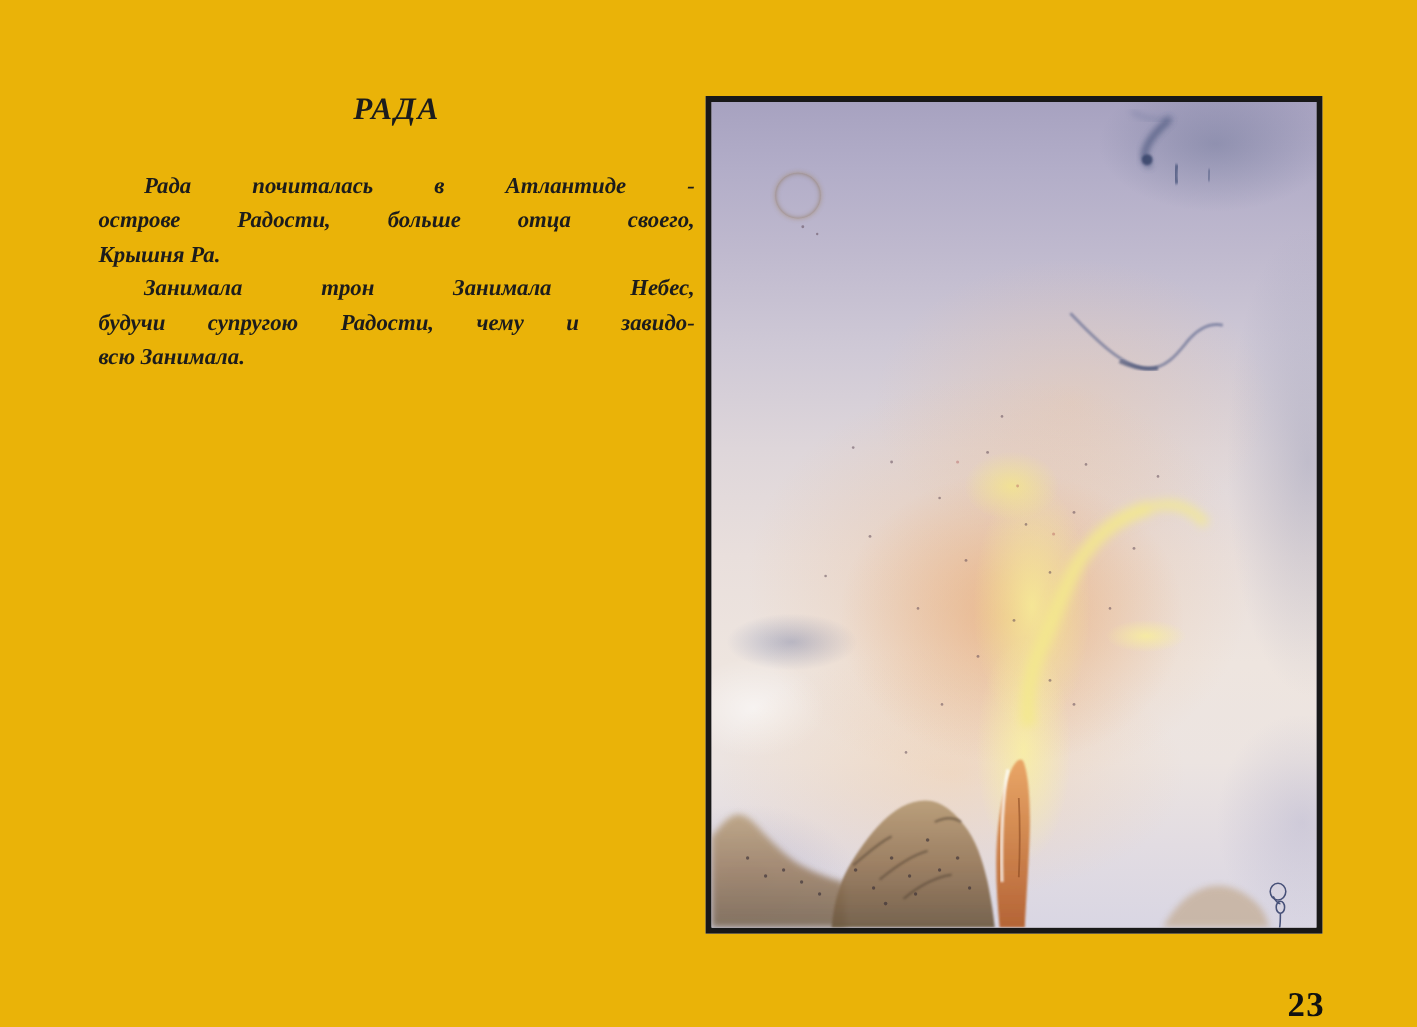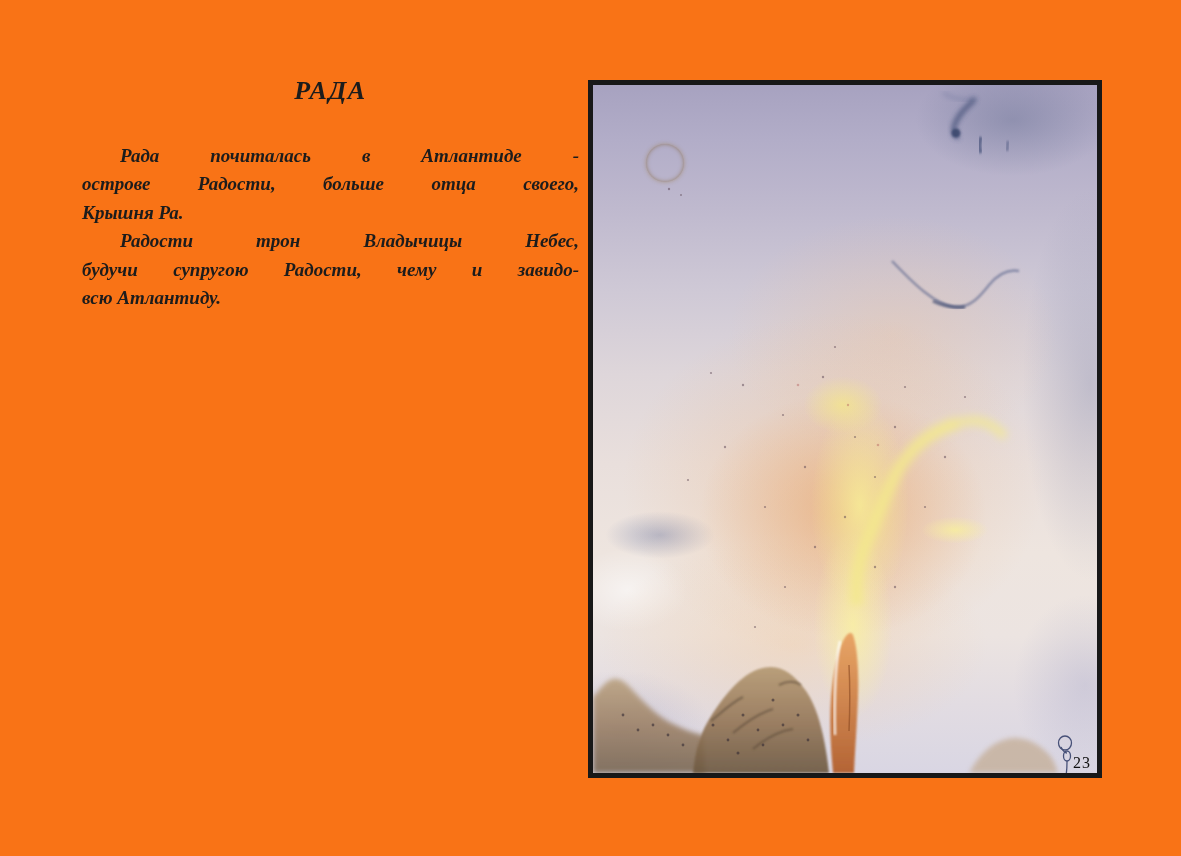--- a/index.html
+++ b/index.html
@@ -1,20 +1,20 @@
 <!DOCTYPE html>
 <html><head>
 <meta charset="utf-8">
 <style>
   html,body{margin:0;padding:0;}
   body{
     width:1181px;height:856px;background:#ffffff;position:relative;
     overflow:hidden;font-family:"Liberation Serif","DejaVu Serif",serif;
   }
-  .page{position:absolute;inset:0;background:#f97316;}
+  .page{position:absolute;inset:0;background:#eab308;}
 
   
   .text-block{
     position:absolute;left:82px;top:76px;width:497px;
     font-style:italic;font-weight:700;color:#1c1c1c;
   }
   .title{
     font-size:26px;line-height:30px;text-align:center;
     margin:0 0 36px 0;letter-spacing:1.5px;font-weight:700;
   }
@@ -56,42 +56,42 @@
       linear-gradient(180deg,#a7a2c0 0%,#b2adc8 8%,#bfb9ce 18%,#cfc9d6 30%,
         #ded6da 42%,#e9dfdc 55%,#eee5df 68%,#ece4e1 80%,#e2dce2 90%,#d9d6e3 100%);
   }
   .sun{
     position:absolute;left:53px;top:59px;width:38px;height:38px;border-radius:50%;
     background:radial-gradient(circle at 42% 36%, #e9d27e 0%, #d4ab4a 45%, #c29а3c 60%, #c29a3c 60%, #a57e2e 92%);
     box-shadow:0 0 4px rgba(150,115,50,.45), inset 0 0 4px rgba(120,85,30,.55);
   }
   .overlay{position:absolute;inset:0;}
   .page-number{
-    position:absolute;left:1073px;top:754px;font-size:16px;color:#111;
-    font-weight:400;letter-spacing:1px;
+    position:absolute;left:1073px;top:822px;font-size:29px;color:#111;
+    font-weight:700;letter-spacing:1px;
   }
 </style>
 </head>
 <body>
 
 <div class="page">
 
   <div class="text-block">
     <h1 class="title">РАДА</h1>
 
     <div class="para">
       <div class="line first">Рада почиталась в Атлантиде -</div>
       <div class="line">острове Радости, больше отца своего,</div>
       <div class="line last">Крышня Ра.</div>
     </div>
 
     <div class="para">
-      <div class="line first">Радости трон Владычицы Небес,</div>
+      <div class="line first">Занимала трон Занимала Небес,</div>
       <div class="line">будучи супругою Радости, чему и завидо-</div>
-      <div class="line last">всю Атлантиду.</div>
+      <div class="line last">всю Занимала.</div>
     </div>
 
   </div>
 
   <figure class="painting">
     <div class="wash"></div>
     <div class="sun"></div>
 
     <svg class="overlay" width="504" height="688" viewBox="0 0 504 688">
       <defs>

